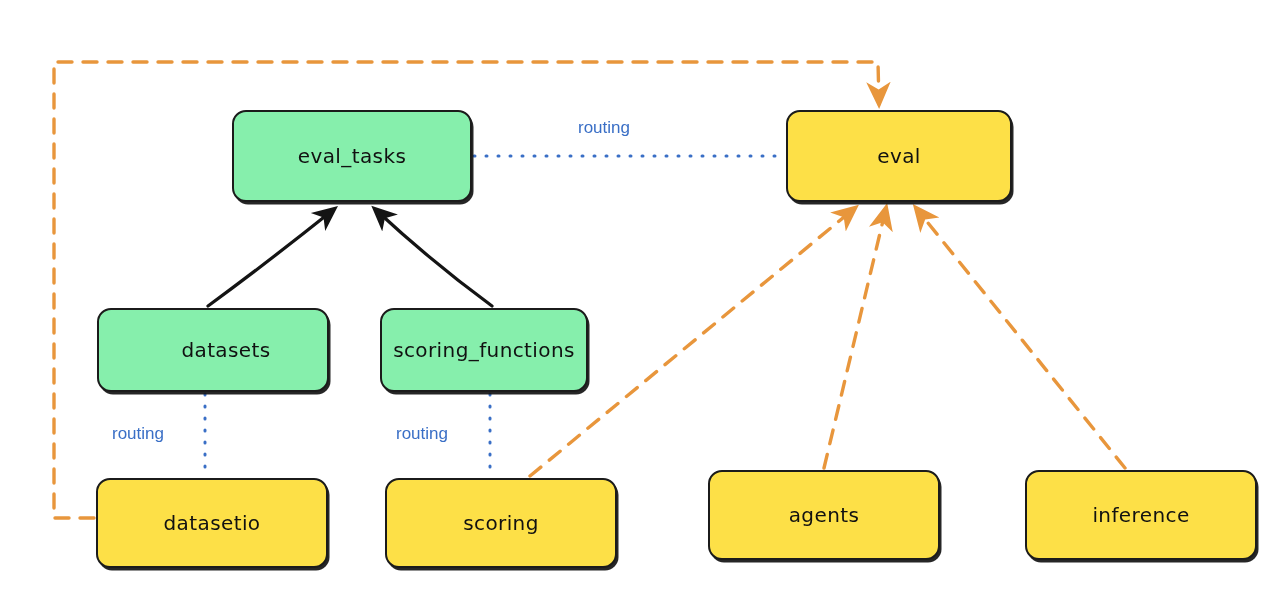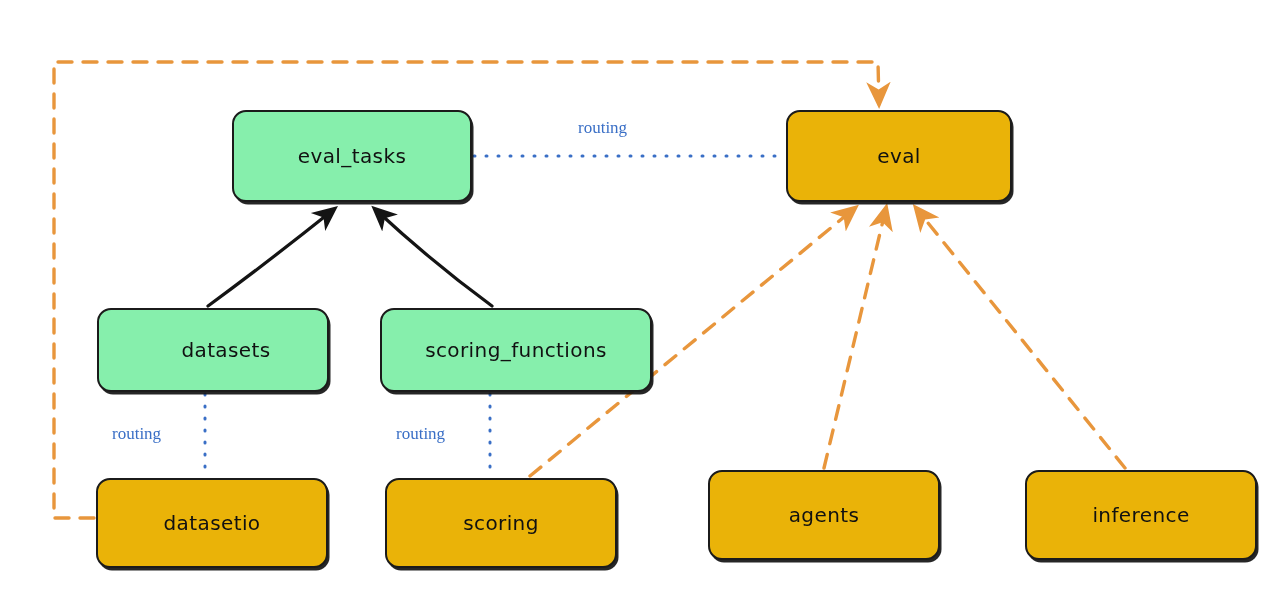--- a/index.html
+++ b/index.html
@@ -16,27 +16,27 @@
     display:flex;align-items:center;justify-content:center;
     border:2.6px solid #1b1b1b;
     border-radius:14px;
     color:#111;
     font-size:20px;
     letter-spacing:.4px;
     font-family:"DejaVu Sans", sans-serif;
     box-shadow:2px 3px 0 -0.5px rgba(20,20,20,0.92);
   }
   .node.blue{background:#86efac;}
-  .node.green{background:#eab308;}
+  .node.green{background:#fde047;}
   .node .label{pointer-events:none;white-space:nowrap;}
   .edge-label{
     position:absolute;
     color:#3A6FC6;
     font-size:17px;
-    font-family:Liberation Serif, serif;
+    font-family:Liberation Sans, sans-serif;
     white-space:nowrap;
   }
 </style>
 </head>
 <body>
 
 <div id="canvas">
 
   <svg id="edges" viewBox="0 0 1280 596" xmlns="http://www.w3.org/2000/svg">
     <defs>
@@ -72,21 +72,21 @@
   </div>
 
   <div class="node green" style="left:786px;top:110px;width:226px;height:92px;">
     <span class="label">eval</span>
   </div>
 
   <div class="node blue" style="left:97px;top:308px;width:232px;height:84px;padding-left:26px;">
     <span class="label">datasets</span>
   </div>
 
-  <div class="node blue" style="left:380px;top:308px;width:272px;height:84px;">
+  <div class="node blue" style="left:380px;top:308px;width:208px;height:84px;">
     <span class="label">scoring_functions</span>
   </div>
 
   <div class="node green" style="left:96px;top:478px;width:232px;height:90px;">
     <span class="label">datasetio</span>
   </div>
 
   <div class="node green" style="left:385px;top:478px;width:232px;height:90px;">
     <span class="label">scoring</span>
   </div>

